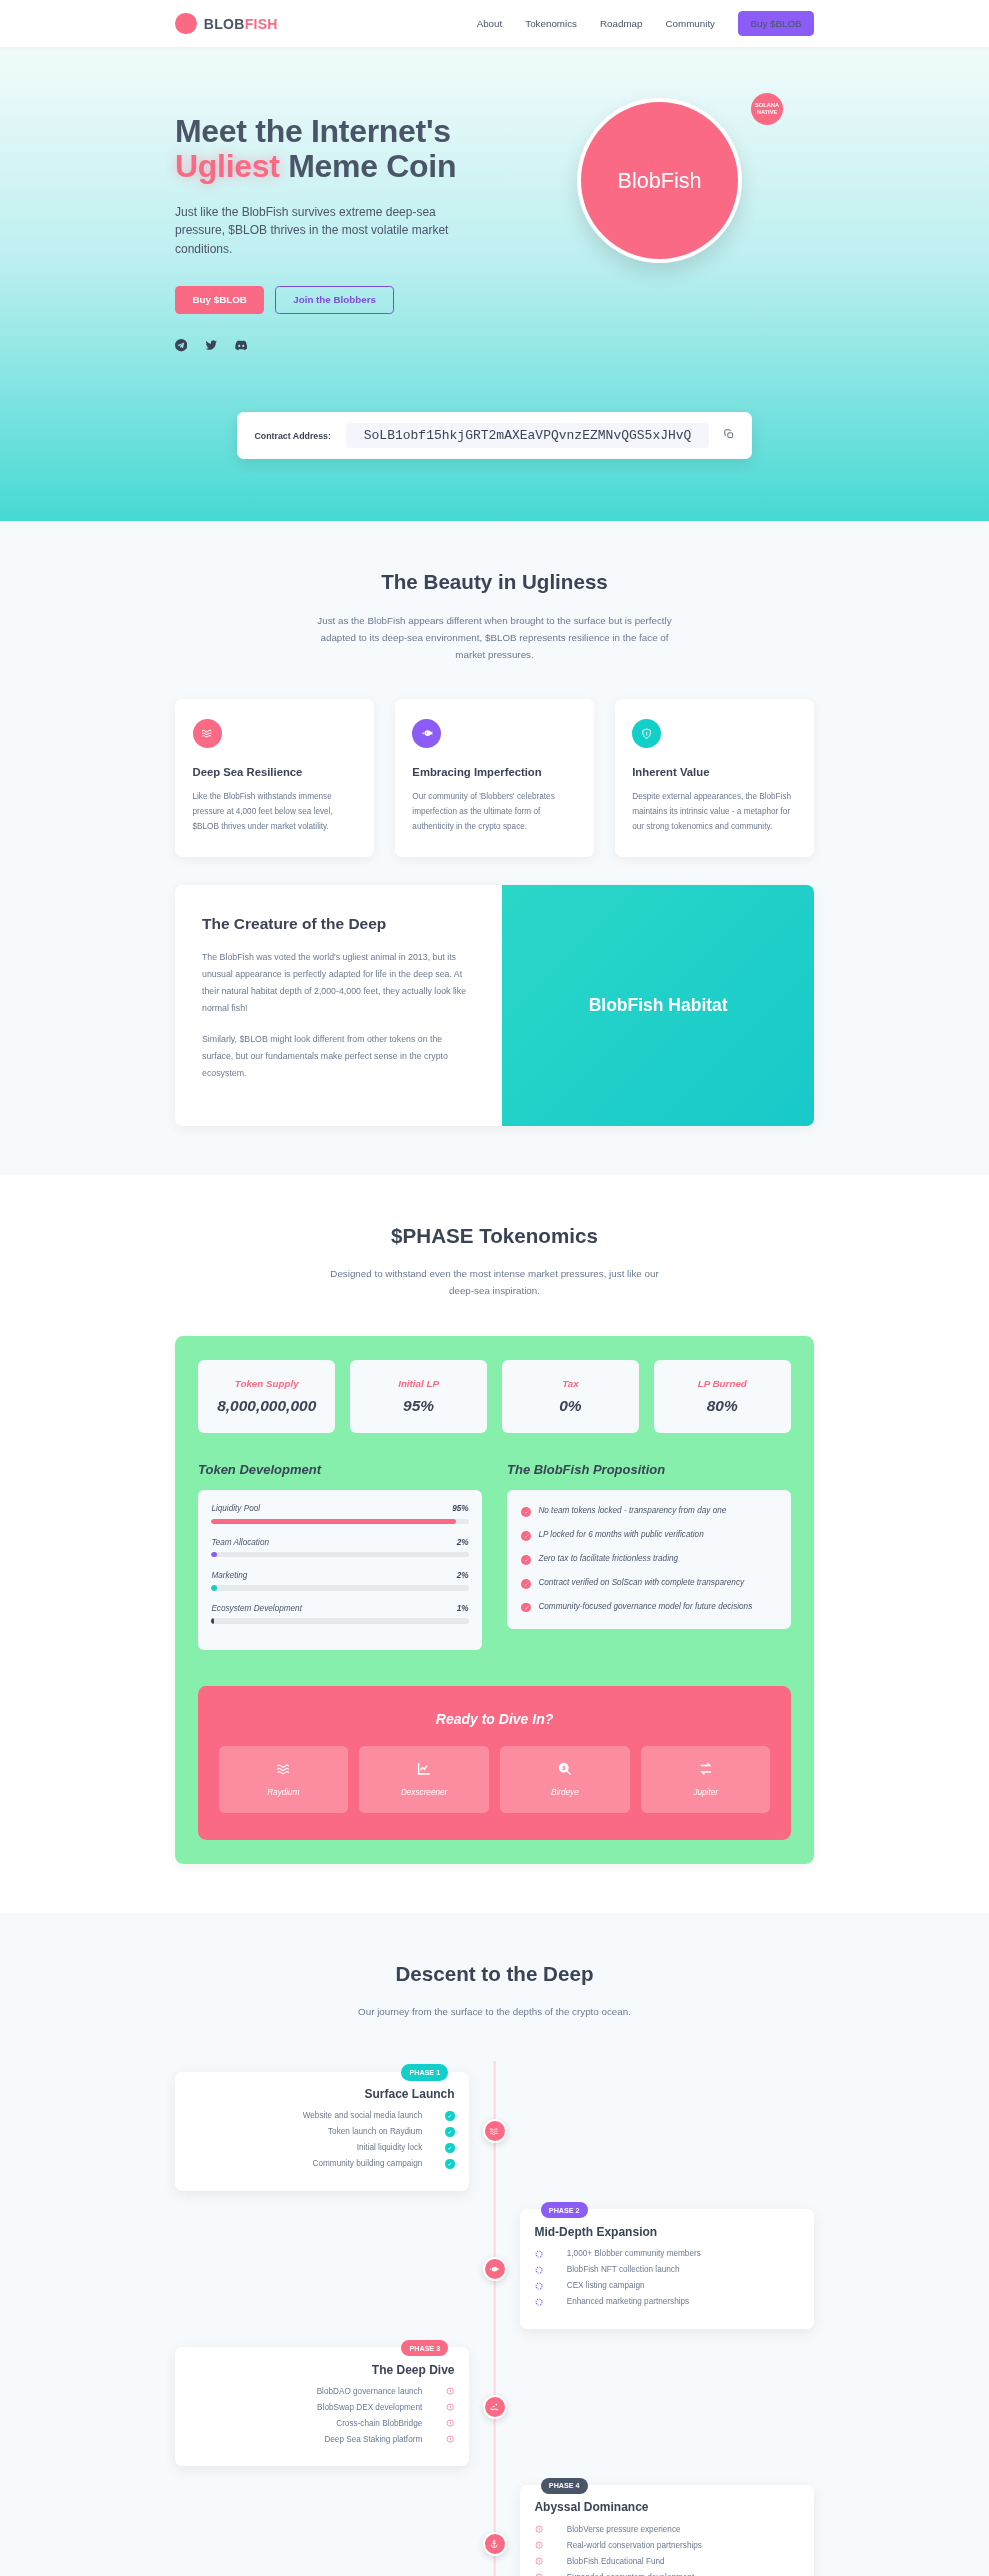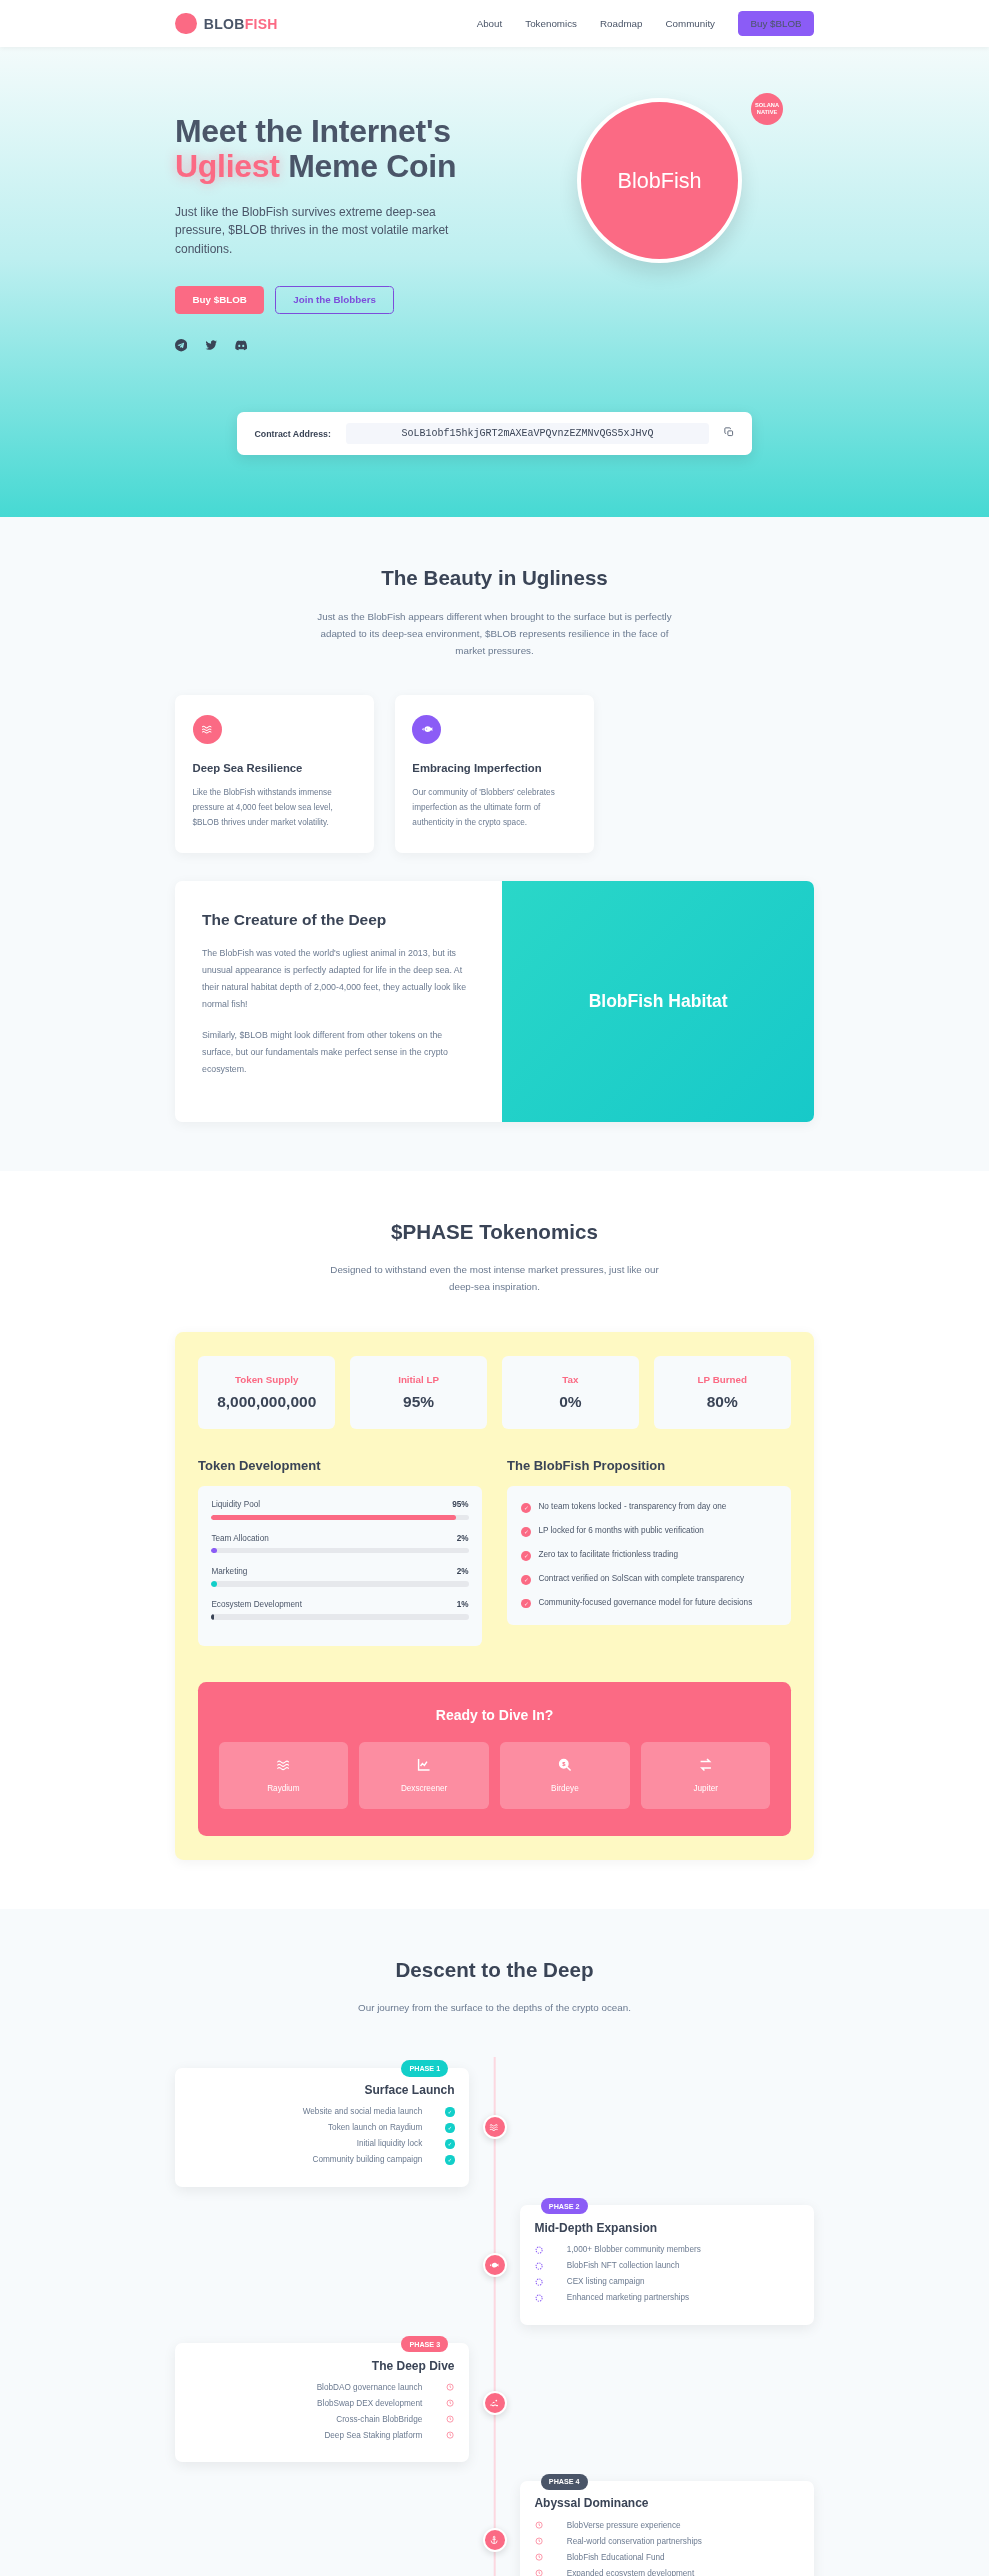--- a/index.html
+++ b/index.html
@@ -64,21 +64,21 @@
     display:flex; align-items:center; justify-content:center; text-align:center;
   }
   .ca-bar {
     width:515px; margin:58px auto 0; background:#fff; border-radius:6.7px;
     padding:11.3px 17.5px; display:flex; align-items:center; gap:15.5px;
     box-shadow:0 4.1px 13.4px rgba(0,0,0,.10); position:relative; top:0;
   }
   .ca-label { font-size:8.8px; font-weight:bold; color:#3a4456; }
   .ca-value {
     background:#f4f6fb; border-radius:3.6px; padding:5.2px 8.2px; flex:1;
-    font-family:"Liberation Mono", monospace; font-size:10px; color:#3a4456; text-align:center;
+    font-family:"Liberation Mono", monospace; font-size:13px; color:#3a4456; text-align:center;
   }
   .copy-icon { cursor:pointer; }
   .hero-spacer { height:62px; }
 
   
   .sec { padding:49px 0; }
   .bg-light { background:#f7fafc; }
   .bg-white { background:#ffffff; }
   .sec h2 { text-align:center; font-size:20.6px; color:#3a4456; font-weight:bold; }
   .sec .lead {
@@ -106,21 +106,21 @@
   .feat-card p { font-size:8.2px; line-height:1.85; color:#6b7a90; }
 
   
   .split { display:grid; grid-template-columns:1.05fr 1fr; gap:0; margin-top:28px; background:#fff; border-radius:7.2px; overflow:hidden; box-shadow:0 2.1px 11.3px rgba(0,0,0,.05); }
   .split-l { padding:30px 27px; }
   .split-l h3 { font-size:15.5px; color:#3a4456; margin-bottom:15.5px; }
   .split-l p { font-size:8.8px; line-height:1.95; color:#6b7a90; margin-bottom:13.4px; }
   .split-r { background:linear-gradient(135deg,#2ad7c8 0%,#17c9c9 100%); display:flex; align-items:center; justify-content:center; color:#fff; font-size:17.5px; font-weight:bold; min-height:170px; }
 
   
-  .stats-card { background:#fef9c3; border-radius:8.2px; padding:24px 23px; margin-top:37px; box-shadow:0 2.1px 11.3px rgba(0,0,0,.05); }
+  .stats-card { background:#86efac; border-radius:8.2px; padding:24px 23px; margin-top:37px; box-shadow:0 2.1px 11.3px rgba(0,0,0,.05);font-style:italic; }
   .stats-grid { display:grid; grid-template-columns:repeat(4,1fr); gap:14.4px; }
   .stat { background:#f7fafc; border-radius:6.2px; padding:17.5px 5.2px; text-align:center; }
   .stat .lbl { color:#fb6a84; font-size:9.8px; font-weight:bold; }
   .stat .val { color:#3a4456; font-size:15.5px; font-weight:bold; margin-top:8.2px; }
 
   .tok-grid { display:grid; grid-template-columns:1fr 1fr; gap:25px; margin-top:29px; }
   .tok-grid h3 { font-size:13px; color:#3a4456; margin-bottom:13.4px; }
   .bars { background:#f7fafc; border-radius:6.2px; padding:14.4px 13.4px; }
   .bar-row { margin-bottom:13.4px; }
   .bar-row:last-child { margin-bottom:12px; }
@@ -240,20 +240,30 @@
         </div>
         <div class="feat-card">
           <div class="feat-ic ic-purple">
               <svg width="12.4" height="12.4" viewBox="0 0 24 24" fill="#fff">
                 <path d="M6.5 12c0-3 3-5.5 6.5-5.5 2.7 0 5.3 1.6 6.6 3.9l2.4-2.4v8l-2.4-2.4c-1.3 2.3-3.9 3.9-6.6 3.9-3.5 0-6.5-2.5-6.5-5.5zm-4.5 0L5 9v6l-3-3zm9-1.4a1.1 1.1 0 100 2.2 1.1 1.1 0 000-2.2z"></path>
               </svg>
             </div>
           <h3>Embracing Imperfection</h3>
           <p>Our community of 'Blobbers' celebrates imperfection as the ultimate form of authenticity in the crypto space.</p>
         </div>
+        <div class="feat-card">
+          <div class="feat-ic ic-teal">
+              <svg width="11.3" height="11.3" viewBox="0 0 24 24" fill="none" stroke="#fff" stroke-width="2">
+                <path d="M12 2l8 3v6c0 5-3.5 9.2-8 11-4.5-1.8-8-6-8-11V5l8-3z"></path>
+                <path d="M12 8v8"></path>
+              </svg>
+            </div>
+          <h3>Inherent Value</h3>
+          <p>Despite external appearances, the BlobFish maintains its intrinsic value - a metaphor for our strong tokenomics and community.</p>
+        </div>
       </div>
 
       <div class="split">
         <div class="split-l">
           <h3>The Creature of the Deep</h3>
           <p>The BlobFish was voted the world's ugliest animal in 2013, but its unusual appearance is perfectly adapted for life in the deep sea. At their natural habitat depth of 2,000-4,000 feet, they actually look like normal fish!</p>
           <p>Similarly, $BLOB might look different from other tokens on the surface, but our fundamentals make perfect sense in the crypto ecosystem.</p>
         </div>
         <div class="split-r">BlobFish Habitat</div>
       </div>

